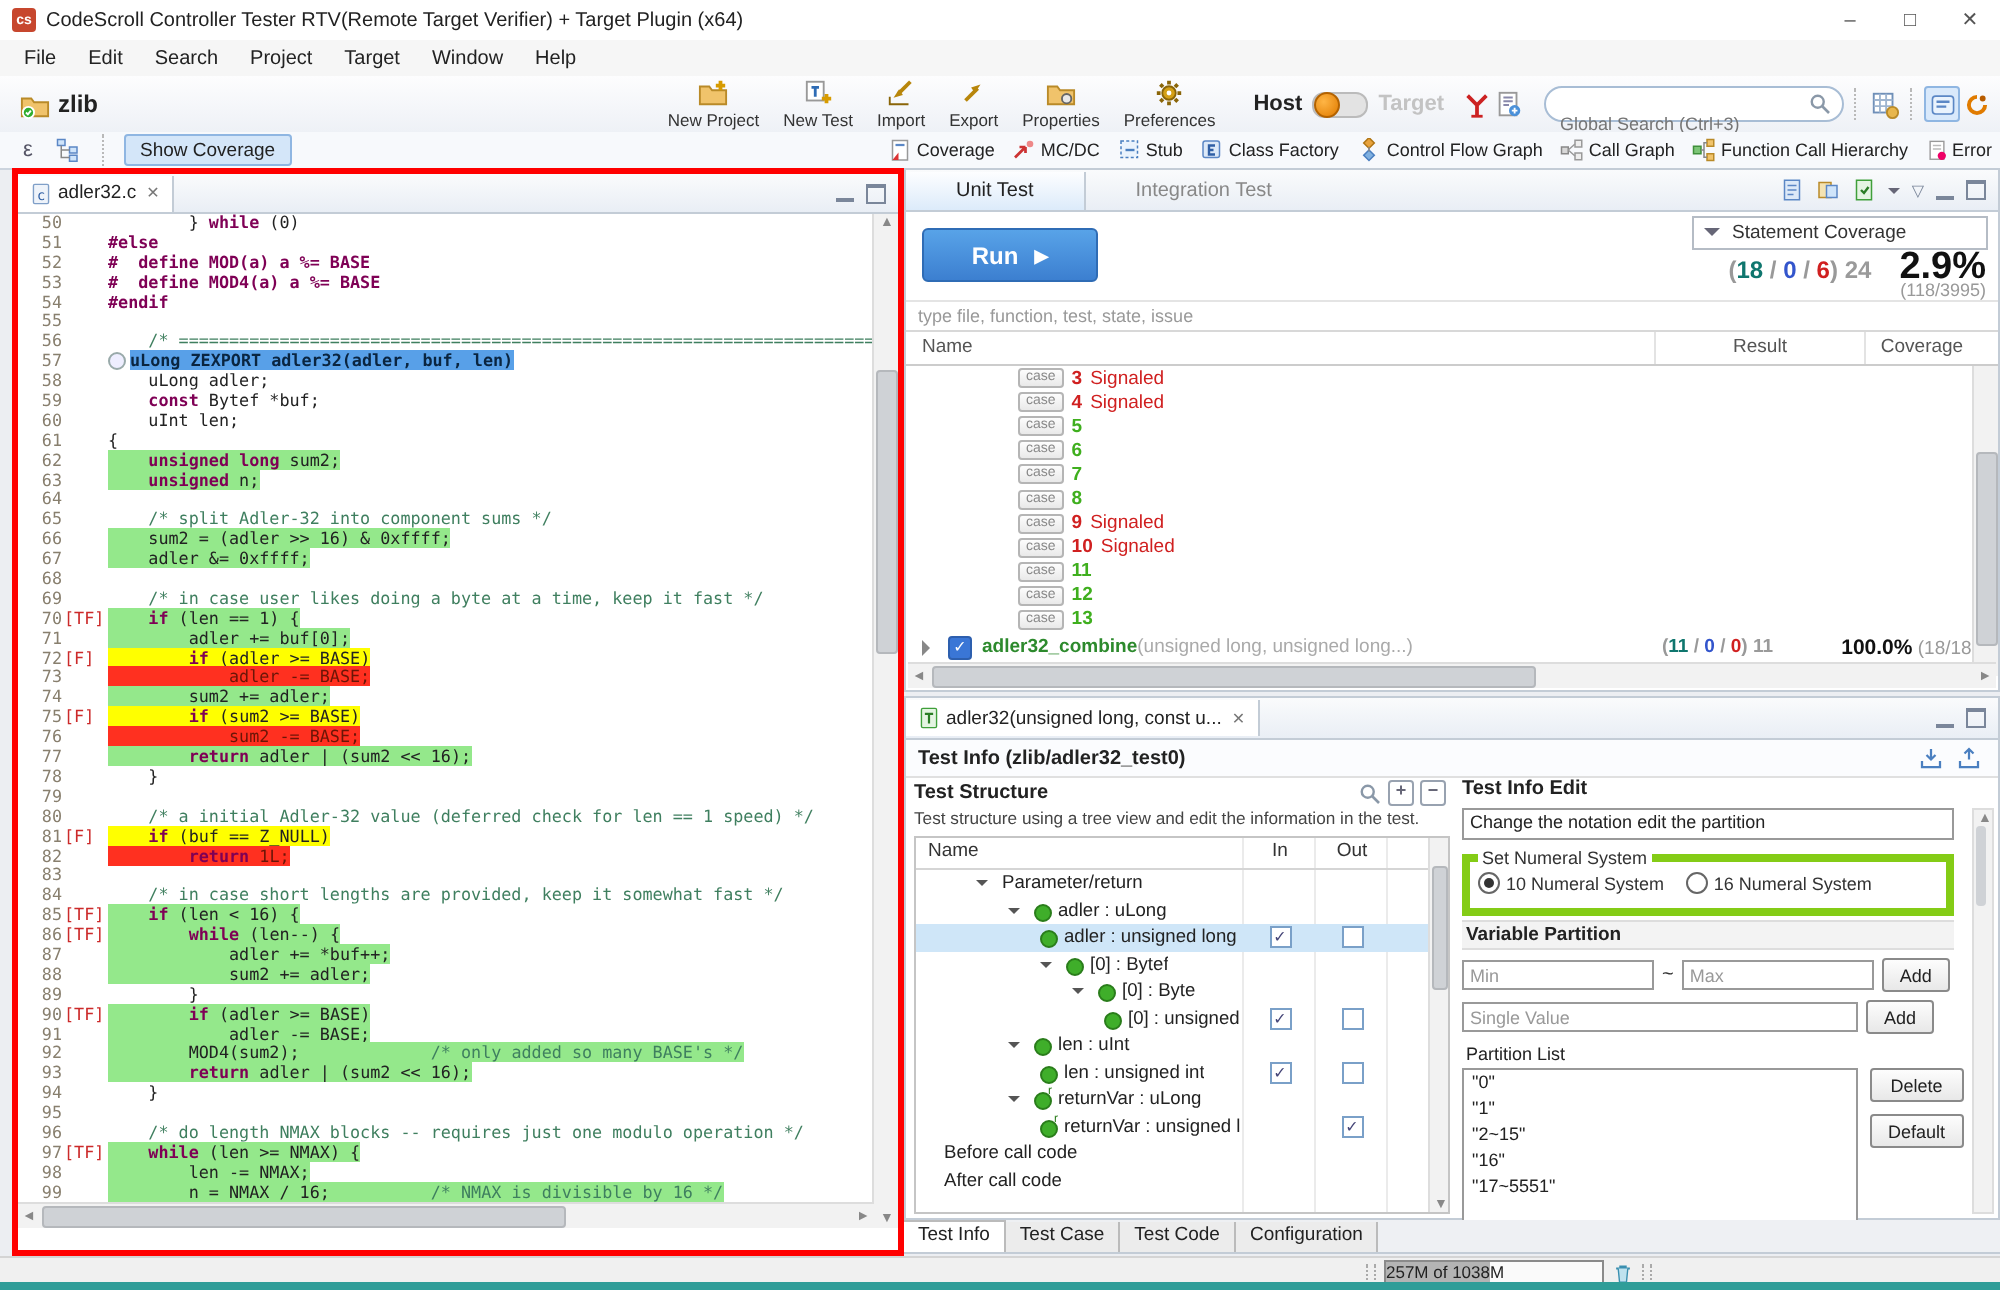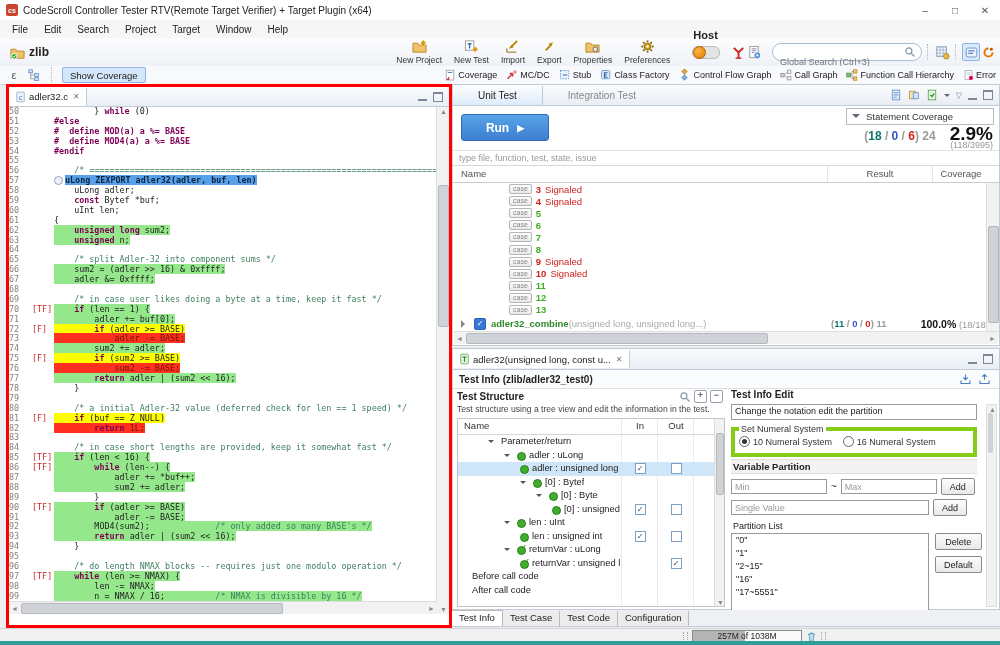--- a/index.html
+++ b/index.html
@@ -15,21 +15,21 @@
   
   #menubar{left:0;top:20px;width:1000px;height:18px;background:#f6f6f6;border-bottom:1px solid #e2e2e2;display:flex;align-items:center;padding-left:4px;}
   #menubar span{padding:2px 8px;font-size:10px;color:#222;}
   
   #toolbar1{left:0;top:38px;width:1000px;height:28px;background:linear-gradient(#fdfdfe,#eef1f6);border-bottom:1px solid #d8dee6;display:flex;align-items:center;}
   #proj{display:flex;align-items:center;margin-left:10px;font-weight:bold;font-size:12px;color:#222;gap:4px;}
   #tb-buttons{display:flex;margin-left:auto;gap:2px;}
   .tbtn{display:flex;flex-direction:column;align-items:center;justify-content:center;padding:1px 5px;}
   .tbtn .ic{height:14px;display:flex;align-items:center;}
   .tbtn .lb{font-size:8.5px;color:#333;margin-top:1px;white-space:nowrap;}
-  #hostgrp{display:flex;align-items:center;margin-left:14px;gap:5px;flex-direction:column;}
+  #hostgrp{display:flex;align-items:center;margin-left:14px;gap:5px;}
   #host-label{font-weight:bold;font-size:11px;color:#222;}
   #target-label{font-weight:bold;font-size:11px;color:#c3c3c3;}
   #toggle{width:26px;height:11px;background:#e3e3e3;border:1px solid #bbb;border-radius:6px;position:relative;}
   #toggle .knob{position:absolute;left:0px;top:-1px;width:11px;height:11px;background:radial-gradient(circle at 35% 35%,#ffb545,#e07b00);border:1px solid #b36200;border-radius:50%;}
   #searchbox{width:138px;height:16px;border:1px solid #a8bdd5;border-radius:9px;background:#fff;display:flex;align-items:center;margin-left:10px;padding:0 5px;}
   #searchbox input{border:none;outline:none;flex:1;font-size:9px;color:#999;font-family:"Liberation Sans",sans-serif;background:transparent;margin-top:20px;}
   .vsep{width:1px;height:16px;border-left:1px dotted #b9b9b9;margin:0 5px;}
   .mini{width:16px;height:16px;display:flex;align-items:center;justify-content:center;}
   .mini.hl{background:#d9e9fb;border:1px solid #8fb6e2;border-radius:2px;}
   
@@ -41,21 +41,21 @@
   
   #editor{left:6px;top:84px;width:446px;height:544px;background:#fff;border:3px solid #f00;box-sizing:border-box;}
   #ed-tabs{height:19px;background:linear-gradient(#fafbfc,#e9eef5);border-bottom:1px solid #c3ccd6;display:flex;align-items:center;}
   .etab{display:flex;align-items:center;gap:3px;background:#fff;border-right:1px solid #c3ccd6;height:18px;padding:0 6px;font-size:9.5px;color:#222;}
   .etab .x{color:#777;font-size:8px;margin-left:2px;}
   .paneicons{margin-left:auto;display:flex;align-items:center;gap:6px;padding-right:6px;}
   .ico-min{width:9px;height:7px;border-bottom:2px solid #7a869a;display:inline-block;}
   .ico-max{width:8px;height:7px;border:1px solid #7a869a;border-top:2px solid #7a869a;display:inline-block;}
   #code{position:relative;height:507px;overflow:hidden;background:#fff;}
   .cl{height:9.9px;line-height:9.9px;white-space:pre;font-family:"DejaVu Sans Mono",monospace;font-size:8.4px;}
-  .ln{display:inline-block;width:22px;text-align:left;color:#887f6e;}
+  .ln{display:inline-block;width:22px;text-align:right;color:#887f6e;}
   .an{display:inline-block;width:22px;color:#cc2a2a;padding-left:1px;}
   .ct{white-space:pre;color:#222;}
   .ct.h-g{background:#94e88b;}
   .ct.h-y{background:#ffff00;}
   .ct.h-r{background:#ff3020;color:#6b1507;}
   .ct.h-s{background:#58a0e8;}
   .ct.h-s, .ct.h-s *{color:#0a2540 !important;font-weight:bold;}
   .kw{color:#7f0055;font-weight:bold;}
   .cm{color:#3f7f5f;}
   .pre{color:#7f0055;font-weight:bold;}
@@ -142,21 +142,21 @@
   
   #btabs{left:452px;top:610px;width:548px;height:16px;background:#eef0f3;border-bottom:1px solid #c3ccd6;display:flex;align-items:flex-end;}
   .btab{font-size:9.5px;color:#222;padding:1px 7px;border-right:1px solid #bbb;background:#ececec;height:13px;}
   .btab.active{background:#fff;border-top:1px solid #bbb;font-weight:normal;}
   
   #statusbar{left:0;top:628px;width:1000px;height:13px;background:#f0f0f0;border-top:1px solid #d4d4d4;}
   #memgrp{position:absolute;left:683px;top:1px;display:flex;align-items:center;gap:4px;}
   .grip{width:3px;height:10px;border-left:1px dotted #aaa;border-right:1px dotted #aaa;}
   #gauge{position:relative;width:108px;height:11px;border:1px solid #8a8a8a;background:#fafafa;}
   #gauge .fill{position:absolute;left:0;top:0;bottom:0;width:48%;background:#b4b4b4;}
-  #gauge .txt{position:absolute;left:0;right:0;top:0;text-align:center;font-size:8.5px;color:#222;line-height:11px;}
+  #gauge .txt{position:absolute;left:0;right:0;top:0;text-align:left;font-size:8.5px;color:#222;line-height:11px;}
   #teal{left:0;top:641px;width:1000px;height:4px;background:#2f9d98;}
   svg{display:block;}
 </style>
 </head>
 <body>
 
 <div id="titlebar" class="abs">
   <span class="appicon">cs</span>
   <span class="title">CodeScroll Controller Tester RTV(Remote Target Verifier) + Target Plugin (x64)</span>
   <span class="winctl">

